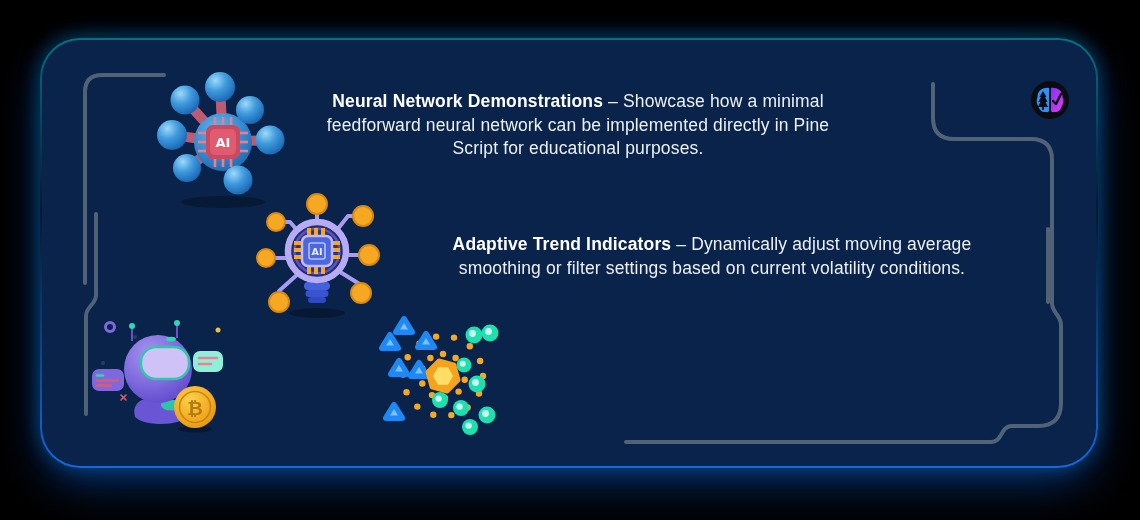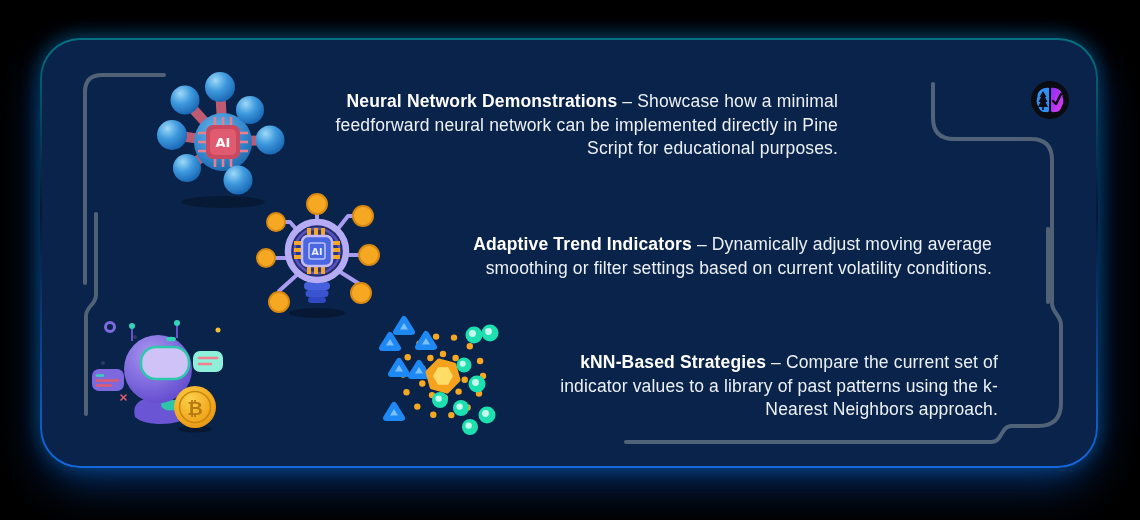--- a/index.html
+++ b/index.html
@@ -13,21 +13,21 @@
     background:linear-gradient(180deg, rgba(14,205,235,.55) 0%, rgba(12,110,220,.22) 40%, rgba(25,115,245,.9) 100%);
     box-shadow:0 0 22px rgba(0,140,255,.28), 0 18px 48px -6px rgba(15,100,230,.5), 0 -4px 18px rgba(0,200,240,.15);
   }
   .card-inner{
     position:absolute;left:2px;top:2px;right:2px;bottom:2px;
     background:#09234a;border-radius:38px;
   }
   .decor{position:absolute;left:0;top:0;pointer-events:none;}
   .icon{position:absolute;}
   .feature-text{
-    position:absolute;text-align:right;color:#edf1f6;
+    position:absolute;text-align:center;color:#edf1f6;
     font-size:17.5px;line-height:23.5px;letter-spacing:.15px;
   }
   .feature-text b{color:#ffffff;font-weight:700;}
   .logo{position:absolute;left:1030px;top:80px;width:40px;height:40px;}
 </style>
 </head>
 <body>
 
 <div class="stage">
 
@@ -305,18 +305,14 @@
           <circle cx="94" cy="123" r="8" fill="#1ddfb0"></circle>
           <circle cx="92.6" cy="121.6" r="3.2" fill="#c9fbee"></circle>
         </g>
     </g>
     <g>
       <path d="M82.5,76.1 L71.1,87.5 L55.7,83.3 L51.5,67.9 L62.9,56.5 L78.3,60.7 Z" fill="#f5a31e" stroke="#f5a31e" stroke-width="4" stroke-linejoin="round"></path>
       <path d="M77,72 L72,80.7 L62,80.7 L57,72 L62,63.3 L72,63.3 Z" fill="#ffdd66"></path>
     </g>
   </svg>
 
-  <div class="feature-text" style="left:533px;top:351px;width:465px">
-    <b>kNN-Based Strategies</b>
-    <span>– Compare the current set of indicator values to a library of past patterns using the k-Nearest Neighbors approach.</span>
-  </div>
 
 </div>
 
 </body></html>

